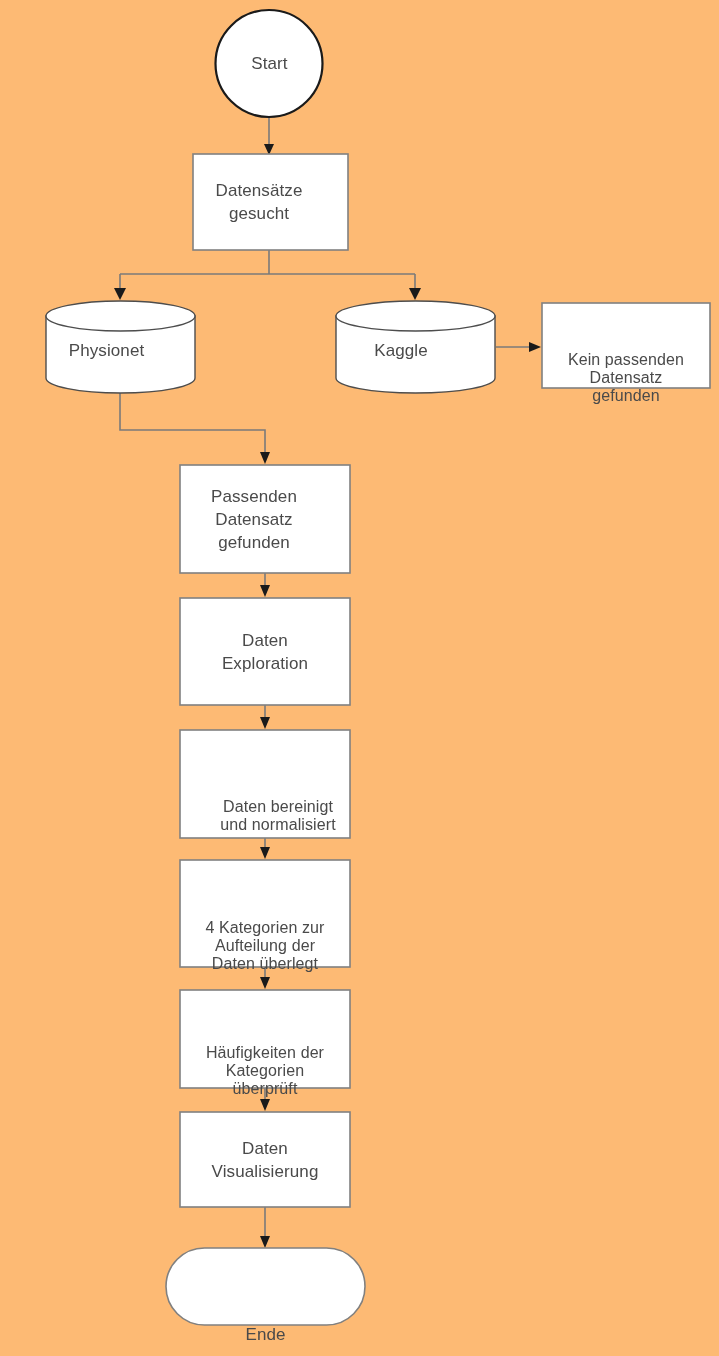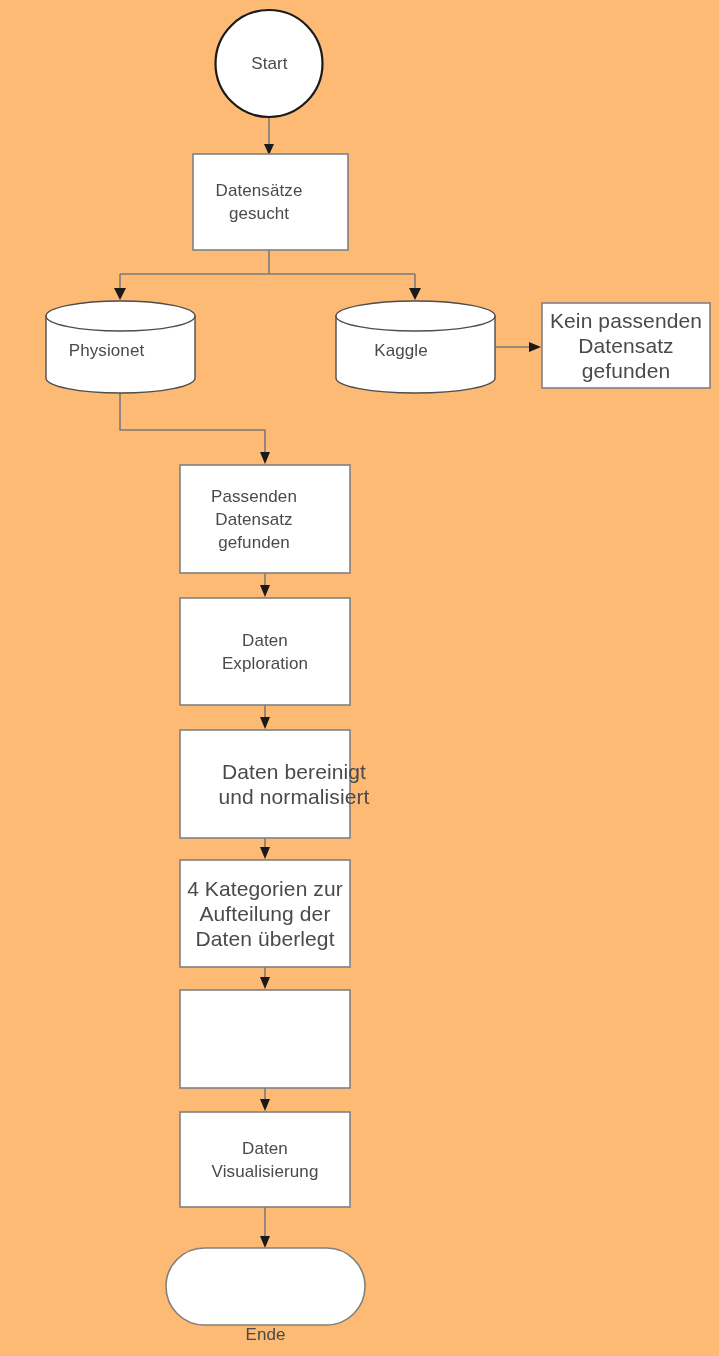--- a/index.html
+++ b/index.html
@@ -59,22 +59,23 @@
     text-align: center;
     color: #4a4a4a;
     font-family: "Liberation Sans", sans-serif;
     font-size: 17px;
     line-height: 23px;
     letter-spacing: 0.1px;
     white-space: pre-line;
     pointer-events: none;
   }
   .node-label.compact {
-    font-size: 21px;
-    line-height: 25px;
+    font-size: 16px;
+    line-height: 18px;
+    margin-top: 32px;
   }
 </style>
 </head>
 <body>
 
 <div id="flow-root">
 
   <svg id="flow-svg" viewBox="0 0 719 1356" xmlns="http://www.w3.org/2000/svg">
 
     <g>
@@ -175,26 +176,29 @@
 Datensatz
 gefunden</div>
 
   <div class="node-label" style="left:180px; top:465px; width:148px; height:108px;">Passenden
 Datensatz
 gefunden</div>
 
   <div class="node-label" style="left:180px; top:598px; width:170px; height:107px;">Daten
 Exploration</div>
 
-  <div class="node-label compact" style="left:192px; top:730px; width:204px; height:108px;">Daten bereinigt
+  <div class="node-label compact" style="left:176px; top:730px; width:204px; height:108px;">Daten bereinigt
 und normalisiert</div>
 
   <div class="node-label compact" style="left:180px; top:860px; width:170px; height:107px;text-align:center;">4 Kategorien zur
 Aufteilung der
 Daten überlegt</div>
 
+  <div class="node-label compact" style="left:180px; top:990px; width:170px; height:98px;">Häufigkeiten der
+Kategorien
+überprüft</div>
 
   <div class="node-label" style="left:180px; top:1112px; width:170px; height:95px;">Daten
 Visualisierung</div>
 
   <div class="node-label" style="left:166px; top:1296px; width:199px; height:77px;">Ende</div>
 
 </div>
 
 </body></html>

